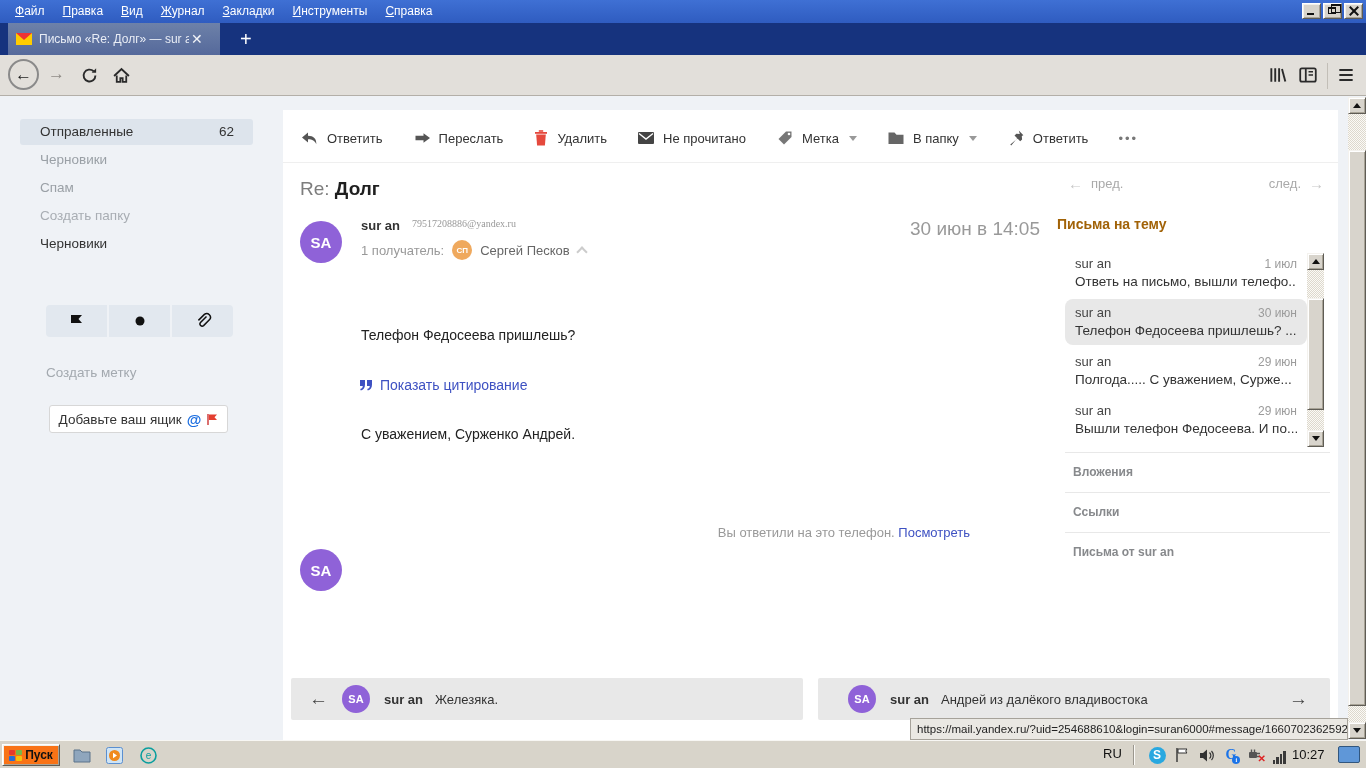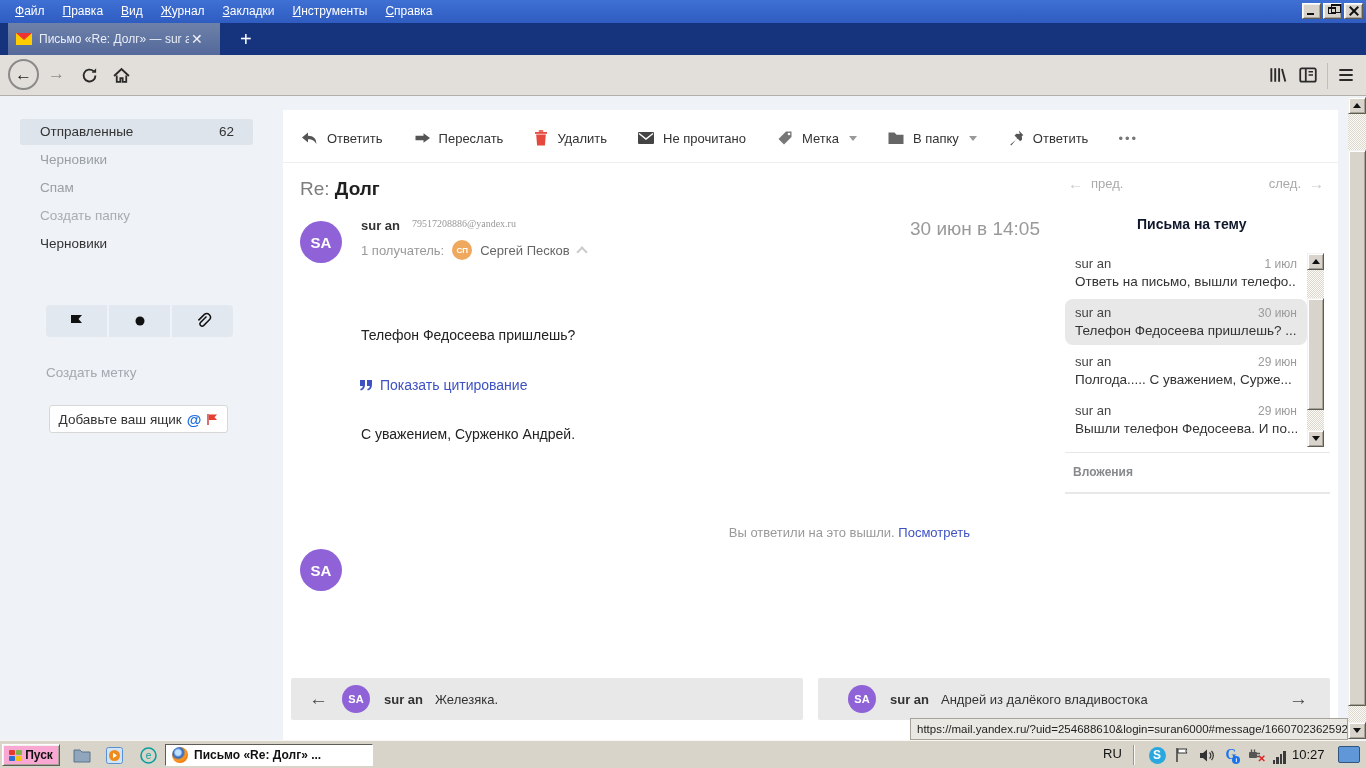--- a/index.html
+++ b/index.html
@@ -100,21 +100,21 @@
   .replied-note { position:absolute; right:396px; top:429px; font-size:13px; color:#999; }
   .replied-note a, .blue { color:#3e51c2; text-decoration:none; }
   .reply-avatar { position:absolute; left:300px; top:453px; }
   .reply-box { position:absolute; left:360px; top:452px; width:611px; height:89px; background:#fff; border:1px solid #e0e0e0; }
   .reply-hint { position:absolute; left:20px; top:14px; font-size:13.5px; color:#9aa0a6; }
 
   
   .prevnext { position:absolute; left:1068px; top:79px; width:256px; display:flex; justify-content:space-between; font-size:13px; color:#aaa; }
   .pn-item { display:flex; align-items:center; gap:8px; }
   .arrow-thin { font-size:15px; color:#c7c7c7; }
-  .thread-title { position:absolute; left:1137px; top:120px; font-size:14px; font-weight:bold; color:#0f172a; }
+  .thread-title { position:absolute; left:1057px; top:120px; font-size:14px; font-weight:bold; color:#a16207; }
   .thread-list { position:absolute; left:1065px; top:154px; width:242px; }
   .titem { padding:6px 10px 7px 10px; border-radius:8px; margin-bottom:3px; }
   .titem.selected { background:#e8e8e8; }
   .titem .trow { display:flex; justify-content:space-between; align-items:baseline; }
   .tsender { font-size:13px; color:#444; }
   .tdate { font-size:12px; color:#9b9b9b; }
   .tsnippet { font-size:13.5px; color:#333; margin-top:3px; white-space:nowrap; overflow:hidden; }
   .sections { position:absolute; left:1065px; top:356px; width:265px; }
   .section-label { font-size:12px; font-weight:bold; color:#87898c; padding:12px 8px 13px 8px; }
   .section-sep { height:1px; background:#e8e8e8; }
@@ -138,21 +138,21 @@
   .bnav-sender { font-size:13px; font-weight:bold; color:#333; margin-right:12px; }
   .bnav-subj { font-size:13px; color:#333; }
   .bnav-arrow { font-size:19px; color:#444; }
   .bnav-arrow.right { position:absolute; right:22px; }
 
   .status-tip { position:absolute; left:910px; top:622px; width:438px; height:22px; background:#eae8e3; border:1px solid #a6a29a;
     font-size:11.5px; color:#222; line-height:20px; padding-left:6px; white-space:nowrap; overflow:hidden; }
 
   
   .taskbar { position:absolute; left:0; top:740px; width:1366px; height:28px; background:#d8d4ca; border-top:1px solid #f8f7f4; }
-  .startbtn { position:absolute; left:2px; top:3px; width:58px; height:22px; background:#f9a8d4; border:1px solid; border-color:#fff #5f5c55 #5f5c55 #fff;
+  .startbtn { position:absolute; left:2px; top:3px; width:58px; height:22px; background:#f97316; border:1px solid; border-color:#fff #5f5c55 #5f5c55 #fff;
     box-shadow:inset 1px 1px 0 #f2f0ea, inset -1px -1px 0 #a8a396; display:flex; align-items:center; justify-content:center; gap:3px; }
   .winflag { width:13px; height:11px; display:grid; grid-template-columns:6px 6px; grid-template-rows:5px 5px; gap:1px; }
   .winflag i { border-radius:1px; }
   .wf1{background:#e53b2d;} .wf2{background:#7ab648;} .wf3{background:#2a6fd3;} .wf4{background:#f5c20f;}
   .start-label { font-size:12px; font-weight:bold; color:#111; }
   .ql-ico { position:absolute; top:4px; width:20px; height:20px; display:flex; align-items:center; justify-content:center; }
   .taskbtn { position:absolute; left:165px; top:3px; width:208px; height:22px; background:#fff; border:1px solid; border-color:#5f5c55 #fff #fff #5f5c55;
     display:flex; align-items:center; gap:6px; padding:0 6px; }
   .ff-ico { width:16px; height:16px; border-radius:50%; background:radial-gradient(circle at 38% 35%, #bfe0ff 0 18%, #2a65c0 34%, #ff9a1e 52%, #e06910 85%); flex:0 0 16px; }
   .task-label { font-size:12px; font-weight:bold; color:#111; white-space:nowrap; overflow:hidden; }
@@ -373,21 +373,21 @@
     <div class="quote-row">
       <svg width="15" height="13" viewBox="0 0 15 13">
           <path d="M1 1h5v4.5C6 9 4.5 10.8 1.8 11.6l-.6-1.5C3 9.5 3.7 8.5 3.8 7H1z" fill="#3e51c2"></path>
           <path d="M8 1h5v4.5c0 3.5-1.5 5.3-4.2 6.1l-.6-1.5c1.8-.6 2.5-1.6 2.6-3.1H8z" fill="#3e51c2"></path>
         </svg>
       <span class="quote-link">Показать цитирование</span>
     </div>
     <div class="signature">С уважением, Сурженко Андрей.</div>
 
     <div class="replied-note">
-      <span>Вы ответили на это вышли.</span>
+      <span>Вы ответили на это телефон.</span>
       <span class="blue">Посмотреть</span>
     </div>
     <div class="avatar av42 reply-avatar">SA</div>
 
     <div class="prevnext">
       <span class="pn-item">
           <span class="arrow-thin">←</span>
           <span>пред.</span>
         </span>
       <span class="pn-item">
@@ -433,21 +433,23 @@
       <div class="sb-track" style="position:absolute; left:0; top:17px; width:17px; height:160px;"></div>
       <div class="sb-thumb" style="left:0; top:45px; width:17px; height:112px;"></div>
       <span class="sb-btn" style="left:0; bottom:0;">
           <span class="tri-dn"></span>
         </span>
     </div>
     <div class="sections">
       <div class="section-sep"></div>
       <div class="section-label">Вложения</div>
       <div class="section-sep"></div>
+      <div class="section-label">Ссылки</div>
       <div class="section-sep"></div>
+      <div class="section-label">Письма от sur an</div>
     </div>
 
     <div class="bnav bnav-left">
       <span class="bnav-arrow">←</span>
       <span class="avatar av28">SA</span>
       <span class="bnav-sender">sur an</span>
       <span class="bnav-subj">Железяка.</span>
     </div>
     <div class="bnav bnav-right">
       <span class="avatar av28">SA</span>
@@ -491,24 +493,20 @@
           <circle cx="8.5" cy="8.5" r="5.5" fill="#f08a1d"></circle>
           <path d="M7 5.8l4 2.7-4 2.7z" fill="#fff"></path>
         </svg>
     </span>
     <span class="ql-ico" style="left:138px">
       <svg width="17" height="17" viewBox="0 0 17 17">
           <circle cx="8.5" cy="8.5" r="7.5" fill="none" stroke="#0a9e9e" stroke-width="1.6"></circle>
           <text x="8.5" y="12" text-anchor="middle" font-size="10" fill="#0a9e9e" font-family="Liberation Sans">e</text>
         </svg>
     </span>
-    <div class="taskbtn">
-      <span class="ff-ico"></span>
-      <span class="task-label">Письмо «Re: Долг» ...</span>
-    </div>
     <span class="tray-lang">RU</span>
     <span class="tray-div"></span>
     <span class="tray-ico" style="left:1148px">
         <span class="skype">S</span>
       </span>
     <span class="tray-ico" style="left:1173px">
       <svg width="15" height="16" viewBox="0 0 15 16">
           <path d="M2 1v14" stroke="#333" stroke-width="1.4"></path>
           <path d="M3 2h9c-1.5 1.2-1.5 2.8 0 4H3z" fill="#fff" stroke="#333"></path>
         </svg>

